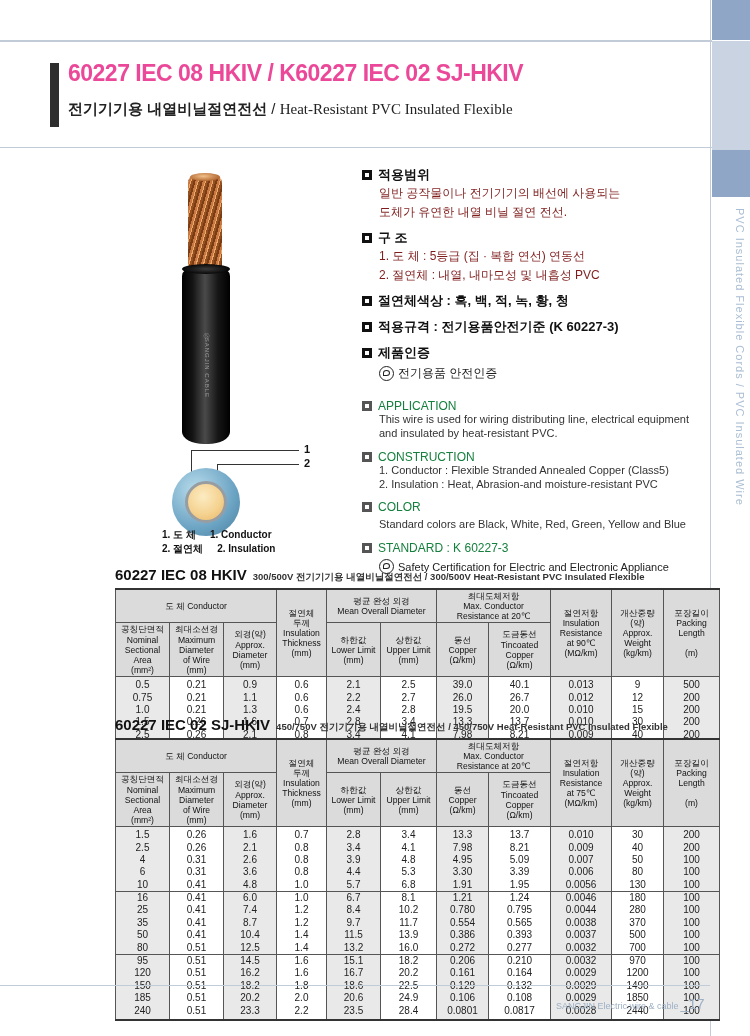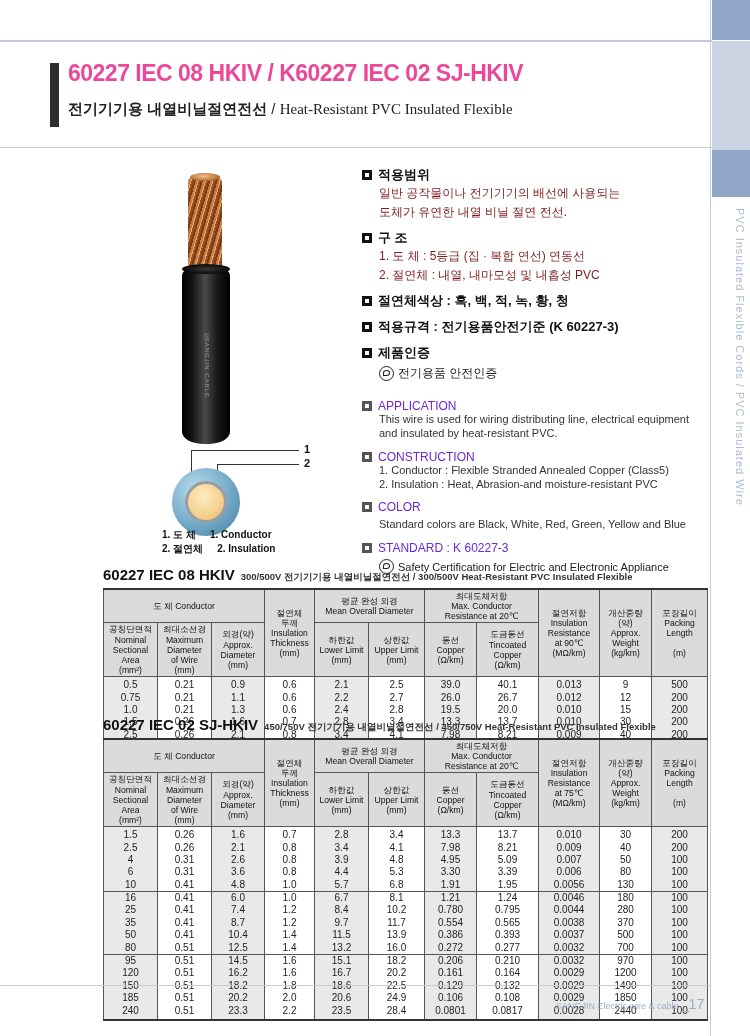--- a/index.html
+++ b/index.html
@@ -61,32 +61,32 @@
   .co2v{left:217px;top:464px;width:1px;height:15px;}
   .co2h{left:217px;top:464px;width:82px;height:1px;}
   .co-label{position:absolute;font-size:11px;font-weight:bold;color:#111;}
   .col1{left:304px;top:443px;}
   .col2{left:304px;top:457px;}
   .legend{position:absolute;left:162px;top:528px;font-size:10px;font-weight:bold;color:#111;line-height:1.35;}
   .legend .row{display:flex;gap:14px;}
   
   .info{position:absolute;left:362px;top:166px;width:345px;}
   .sec-h{display:flex;align-items:center;gap:6px;font-weight:bold;font-size:13px;color:#111;margin-top:8px;}
-  .sec-h.en{font-size:12px;color:#6d28d9;font-weight:normal;margin-top:9px;}
+  .sec-h.en{font-size:12px;color:#15803d;font-weight:normal;margin-top:9px;}
   .bullet{width:10px;height:10px;background:#111;position:relative;flex:0 0 auto;}
   .bullet:after{content:"";position:absolute;left:3px;top:3px;width:4px;height:4px;background:#fff;}
   .bullet.gray{background:#555;}
   .sec-b{font-size:12px;color:#7f1d1d;padding-left:17px;line-height:1.55;}
   .sec-b.en{font-size:11px;line-height:1.25;color:#333;}
   .kc-row{display:flex;align-items:center;gap:4px;padding-left:17px;font-size:12px;color:#222;margin-top:3px;}
   .kc-icon{width:13px;height:13px;border:1.6px solid #222;border-radius:50%;position:relative;flex:0 0 auto;}
   .kc-icon:after{content:"";position:absolute;left:2.5px;top:3px;width:5px;height:4px;border:1.4px solid #222;border-radius:50% 50% 50% 0;}
   .gap8{height:8px;}
   
-  .tbl-wrap{position:absolute;left:103px;width:604px;}
+  .tbl-wrap{position:absolute;left:115px;width:604px;}
   .tw1{top:566px;}
   .tw2{top:716px;}
   .tbl-title{font-size:15px;font-weight:bold;color:#111;white-space:nowrap;}
   .tbl-title .desc{font-size:9.5px;font-weight:bold;color:#333;margin-left:6px;}
   table.spec{border-collapse:collapse;width:604px;table-layout:fixed;margin-top:4px;}
   table.spec th,table.spec td{
     border-left:1px solid #555;border-right:1px solid #555;
     text-align:center;vertical-align:middle;padding:0;
   }
   table.spec{border-top:2px solid #333;border-bottom:2px solid #333;}

